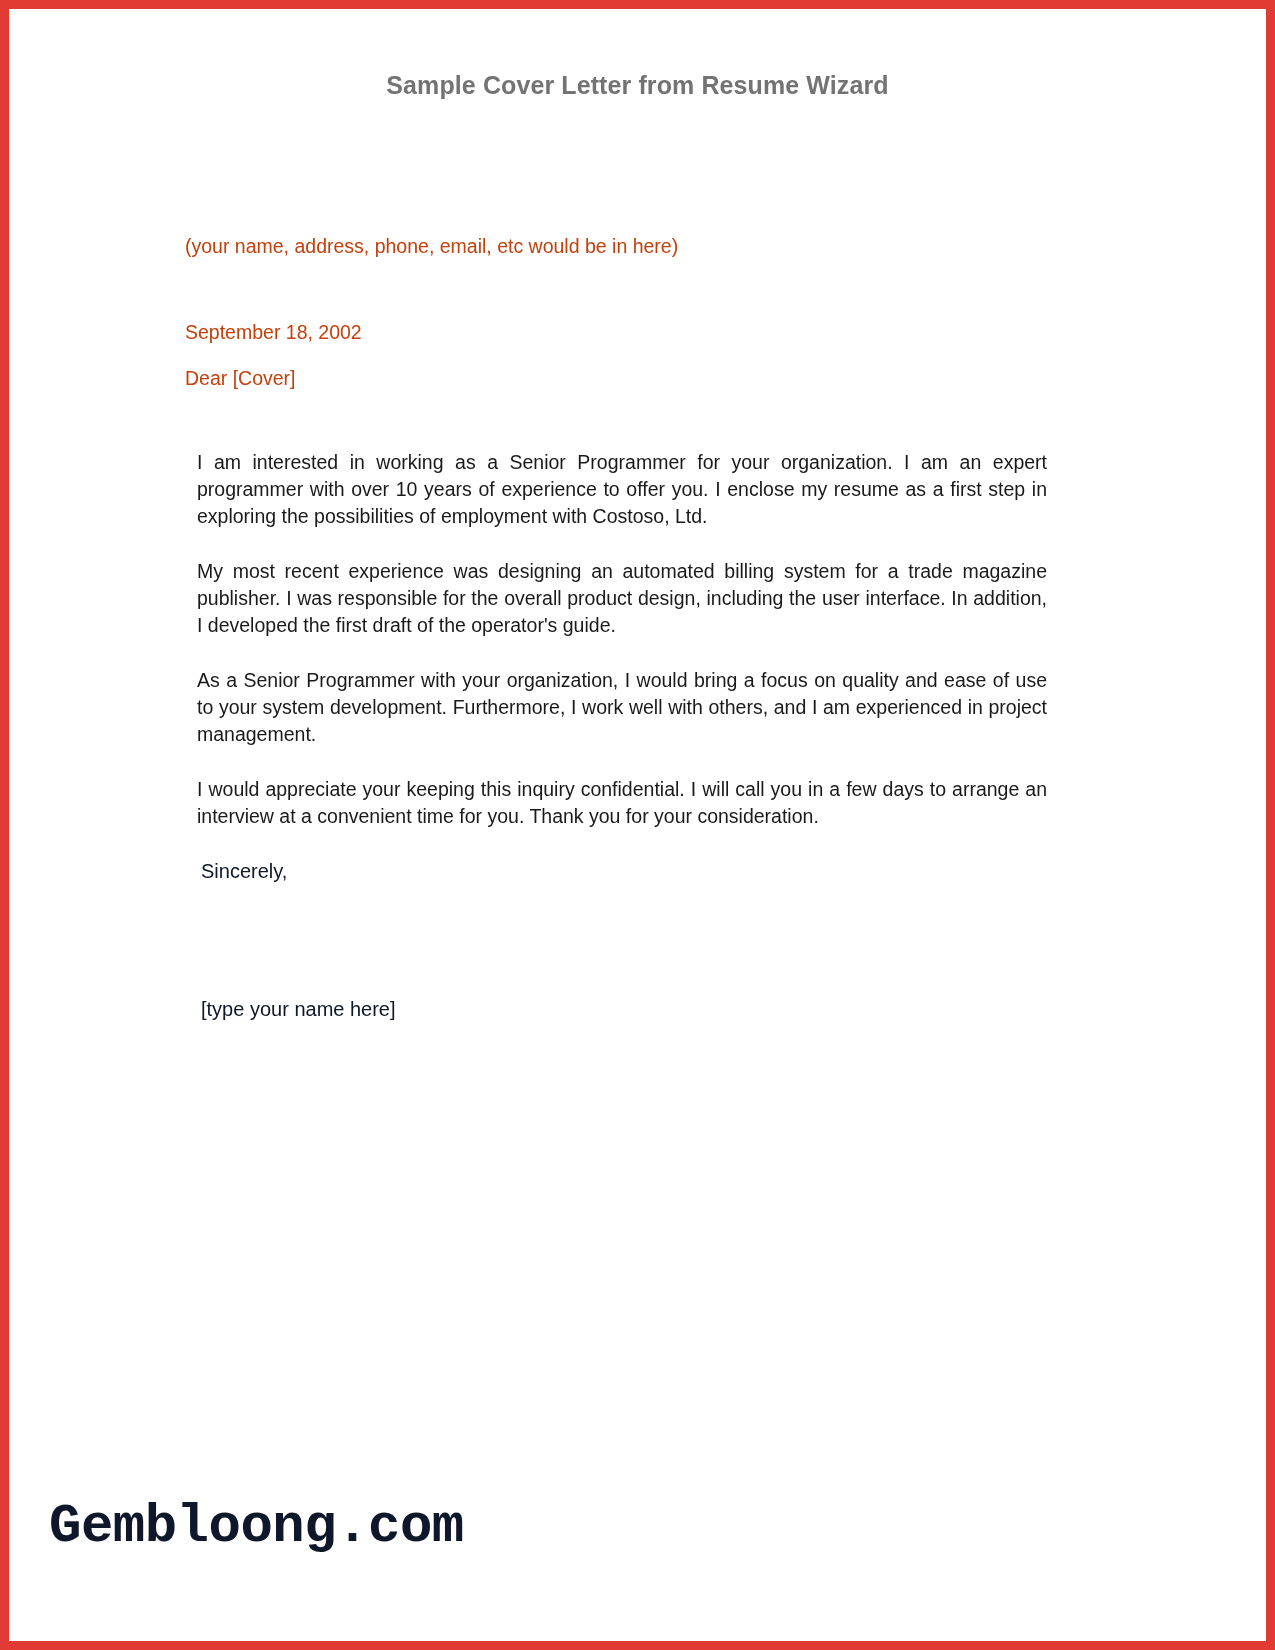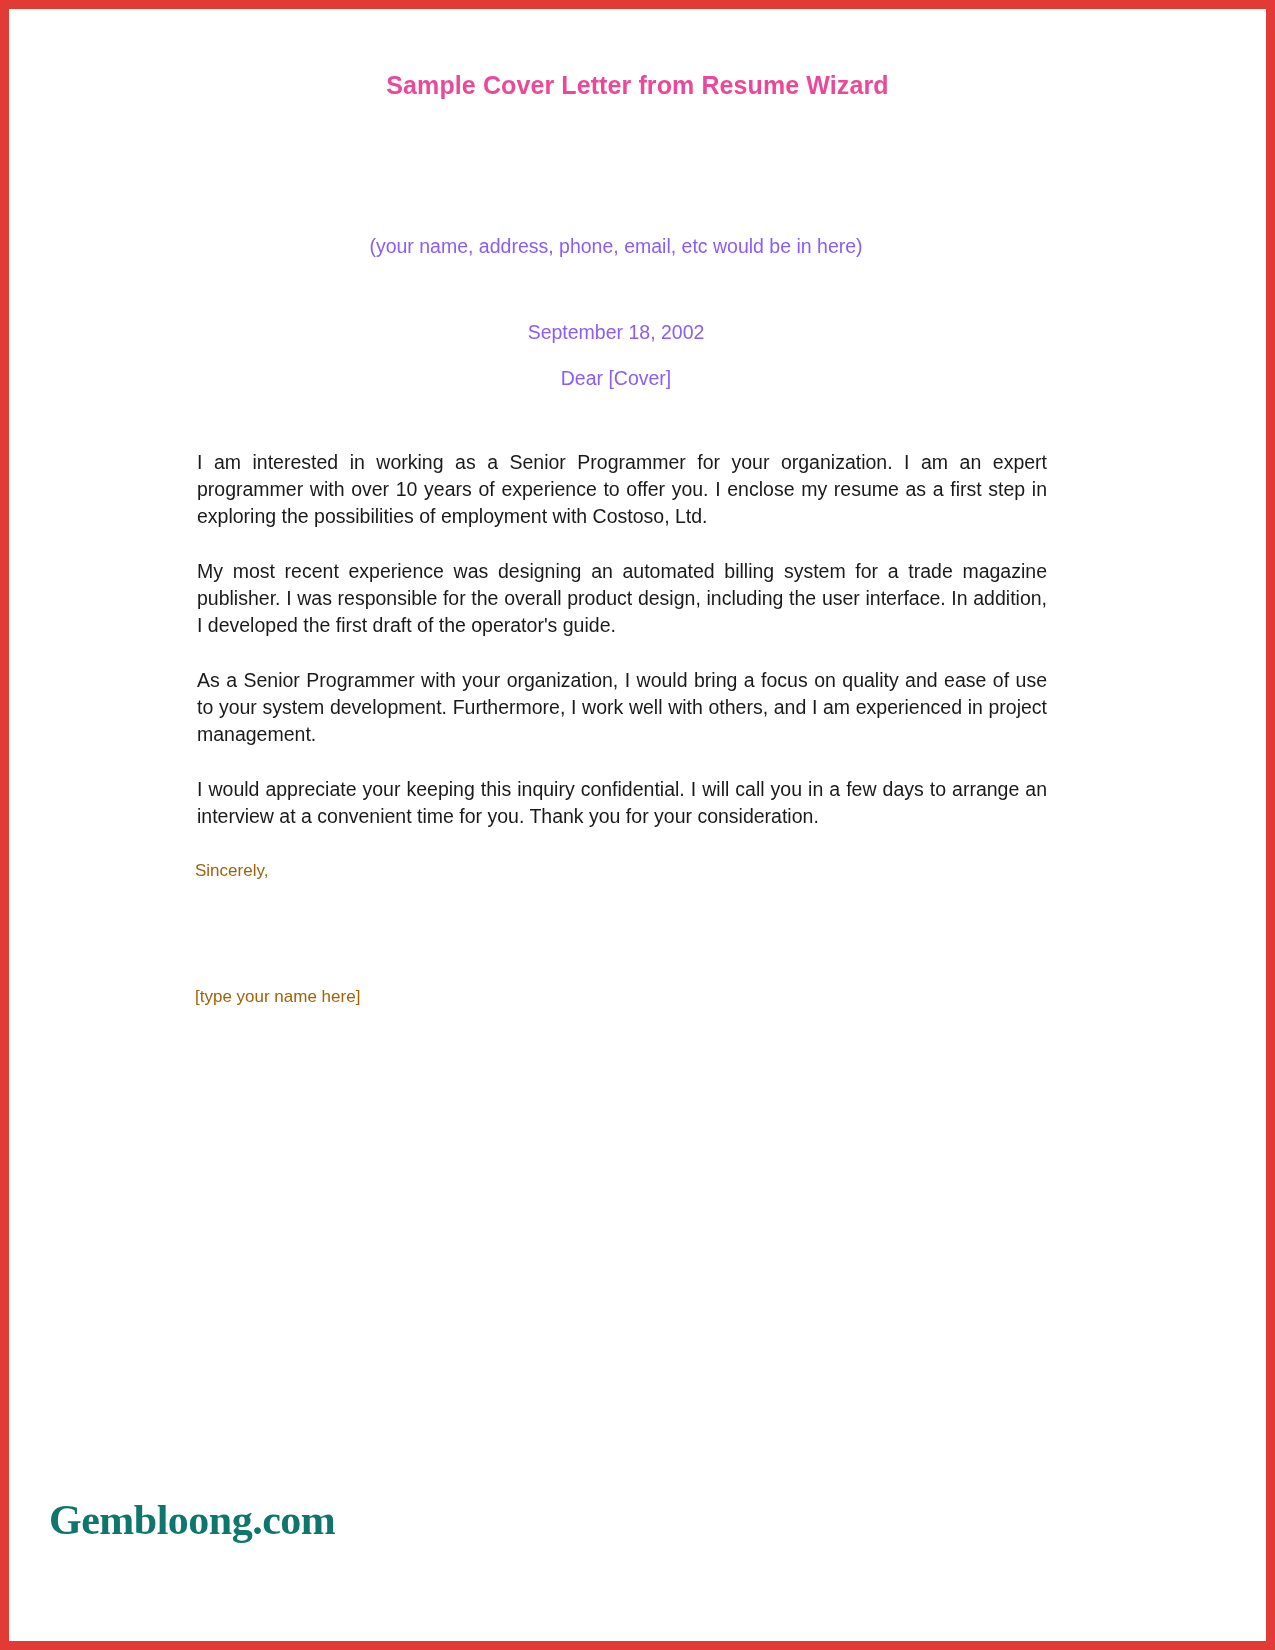--- a/index.html
+++ b/index.html
@@ -31,66 +31,65 @@
     width: 1257px;
     height: 1632px;
     background: #ffffff;
   }
   .doc-title {
     position: absolute;
     left: 0;
     top: 62px;
     width: 1257px;
     text-align: center;
-    color: #ec4899;
+    color: #737373;
     font-size: 25px;
     font-weight: bold;
     letter-spacing: 0.1px;
   }
   .letter-body {
     position: absolute;
     left: 176px;
     top: 224px;
     width: 862px;
   }
   .line {
-    color: #8b5cf6;
+    color: #c2410c;
     font-size: 19.5px;
     line-height: 26px;
     margin: 0;
-    text-align: center;
   }
   .gap-sm { height: 20px; }
   .gap-md { height: 40px; }
   .gap-lg { height: 58px; }
   .gap-xl { height: 80px; }
   .para {
     color: #1a1a1a;
     font-size: 19.5px;
     line-height: 27px;
     margin: 0 0 28px 12px;
     text-align: justify;
     text-justify: inter-word;
   }
   .para:last-child { margin-bottom: 0; }
   .signoff {
-    color: #a16207;
-    font-size: 17px;
+    color: #0f172a;
+    font-size: 20px;
     line-height: 26px;
-    margin: 10px;
+    margin: 16px;
   }
   .watermark {
     position: absolute;
     left: 40px;
     top: 1487px;
-    font-size: 42px;
+    font-size: 54px;
     font-weight: bold;
-    color: #0f766e;
+    color: #0f172a;
     letter-spacing: -0.5px;
-    font-family: Liberation Serif, serif;
+    font-family: Liberation Mono, monospace;
   }
 </style>
 </head>
 <body>
 
 <div class="sheet">
 
   <div class="doc-title">Sample Cover Letter from Resume Wizard</div>
 
   <div class="letter-body">

